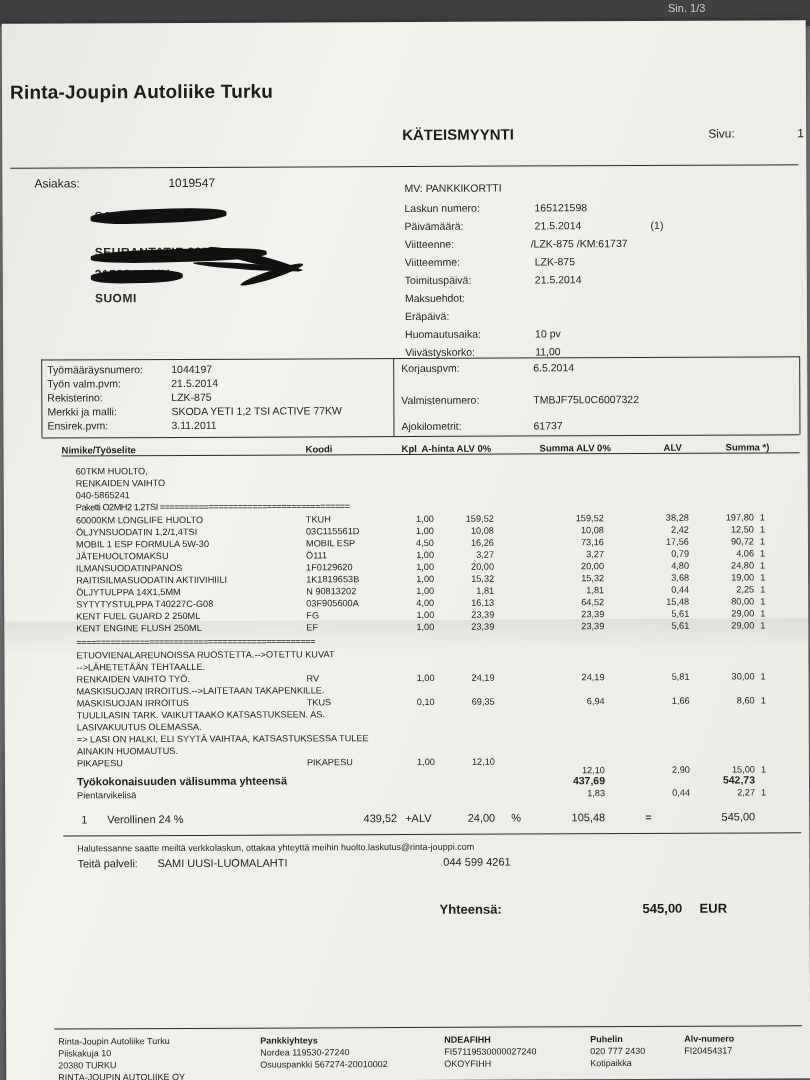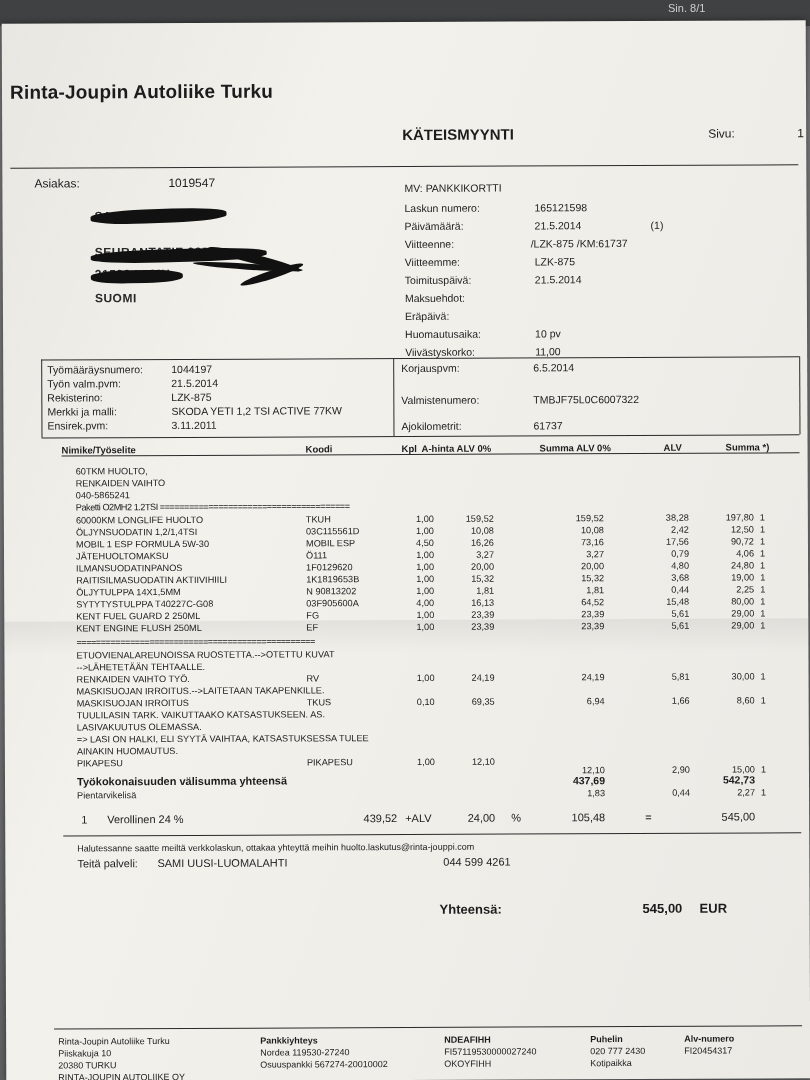--- a/index.html
+++ b/index.html
@@ -113,21 +113,21 @@
   .total-lbl { position:absolute; left: 434px; top: 880px; font-size: 13px; font-weight: bold;}
   .total-val { position:absolute; left: 637px; top: 880px; font-size: 13px; font-weight: bold;}
   .total-cur { position:absolute; left: 694px; top: 880px; font-size: 13px; font-weight: bold;}
 </style>
 </head>
 <body>
 
 <div id="page">
   <div class="bg-dark"></div>
   <div class="bg-strip-top"></div>
-  <div class="bg-note">Sin. 8/1</div>
+  <div class="bg-note">Sin. 1/3</div>
 
   <div class="paper">
     <div class="doc">
 
       <div class="company-title">Rinta-Joupin Autoliike Turku</div>
 
       <div class="hdr-type">KÄTEISMYYNTI</div>
       <div class="hdr-sivu">Sivu:</div>
       <div class="hdr-sivu-num">1</div>
 

